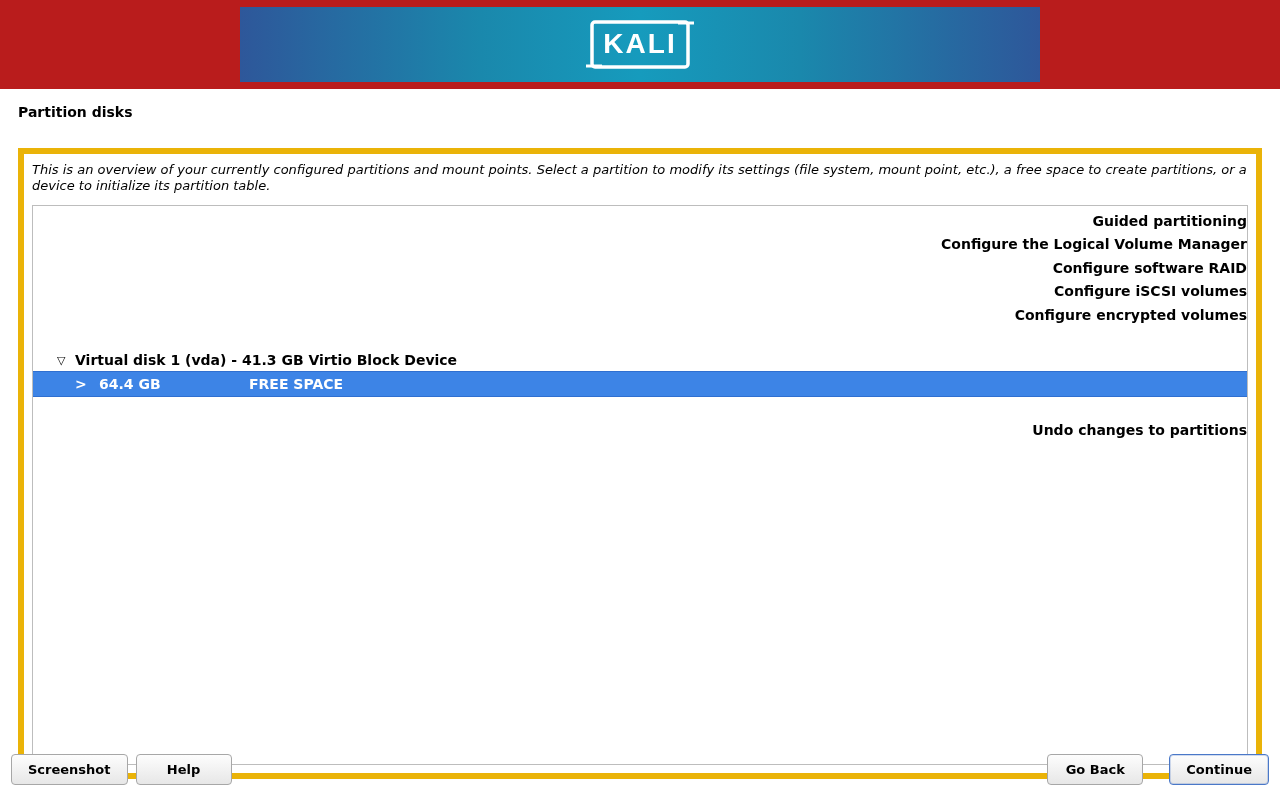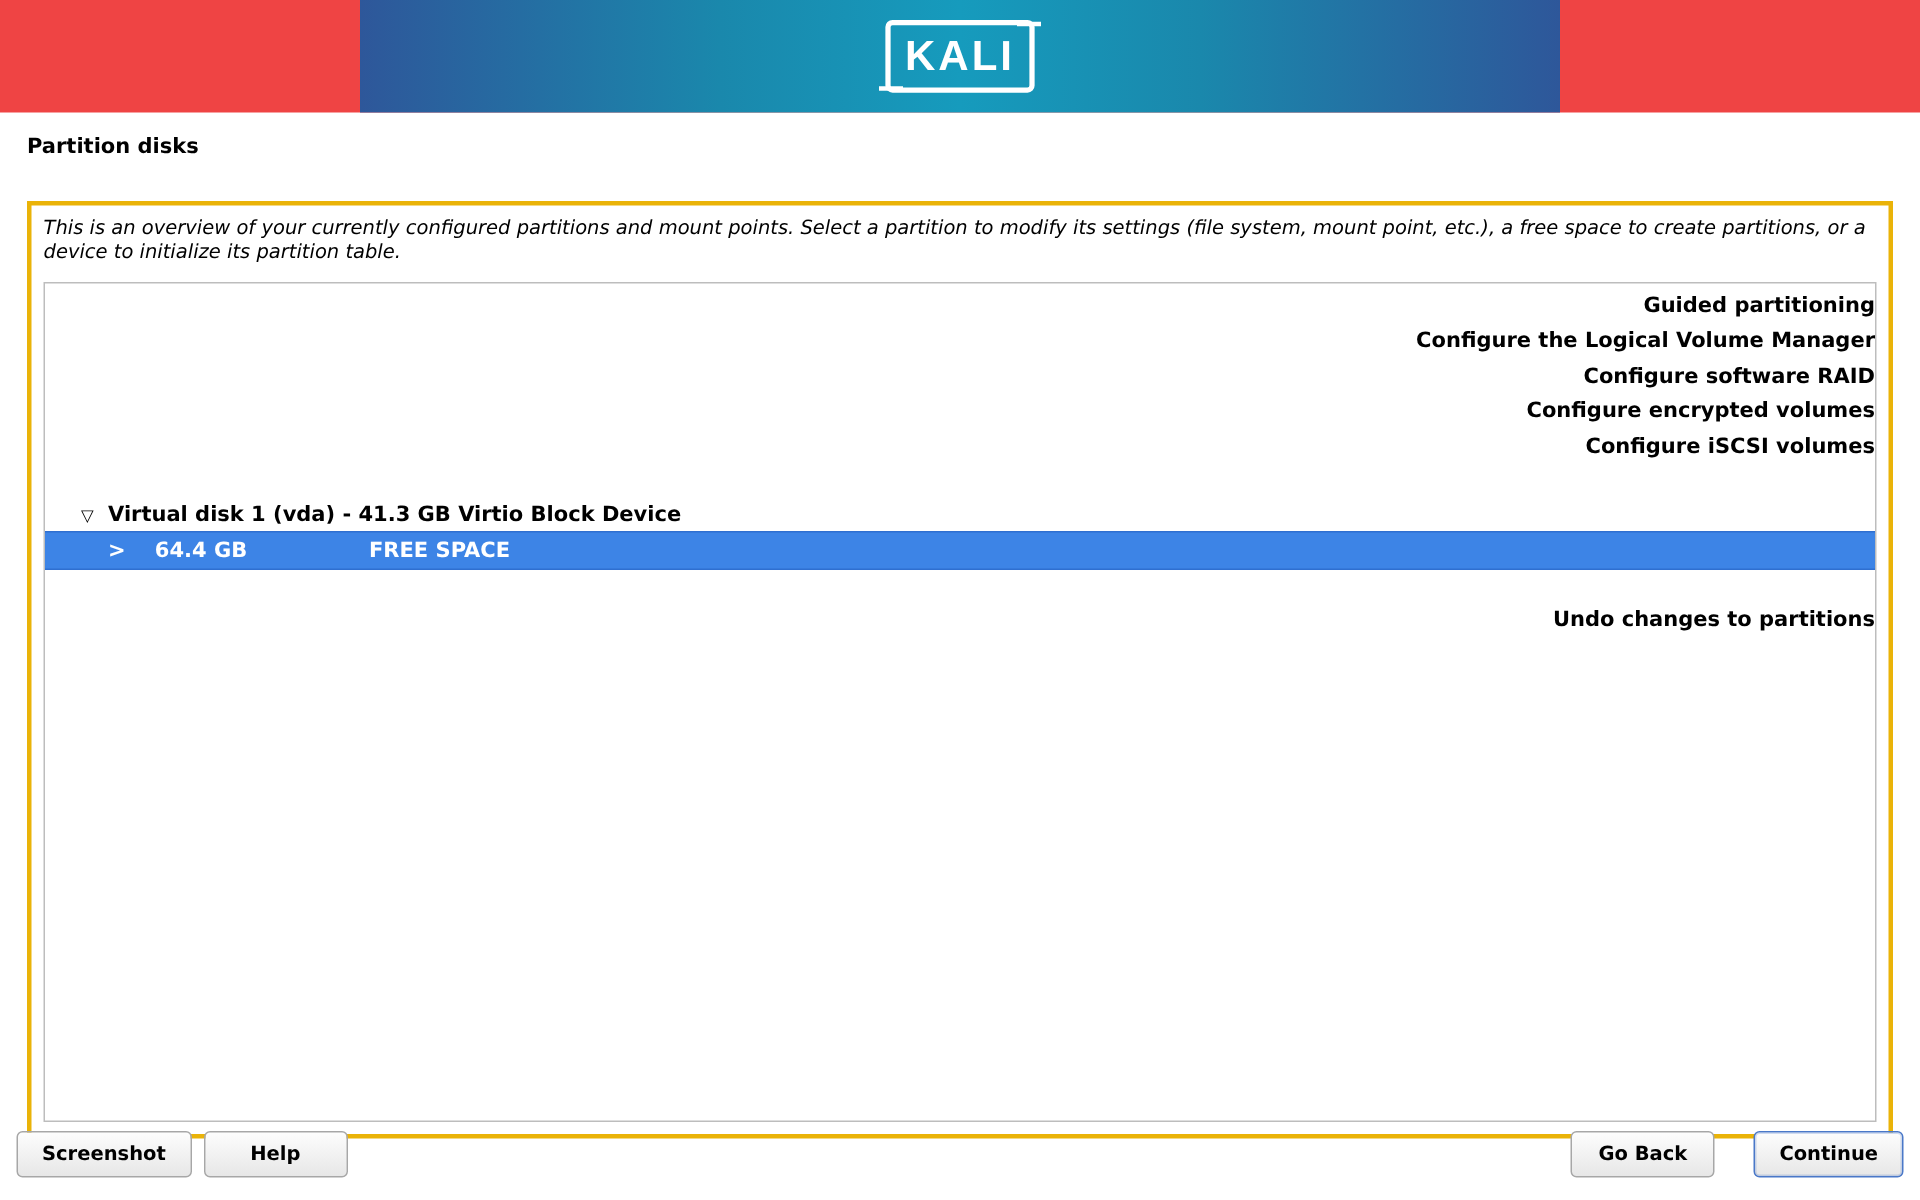--- a/index.html
+++ b/index.html
@@ -1,22 +1,22 @@
 <!DOCTYPE html>
 <html><head>
 <meta charset="utf-8">
 <style>
   * { box-sizing: border-box; margin: 0; padding: 0; }
   html, body { width: 1280px; height: 800px; font-family: "DejaVu Sans", "Liberation Sans", Arial, sans-serif; background: #fff; }
 
   
   .banner {
-    height: 75px;
+    height: 89px;
     width: 100%;
-    background: #ef4444;
+    background: #b91c1c;
     position: relative;
     display: flex;
     justify-content: center;
     align-items: center;
   }
   .banner-center {
     width: 800px;
     height: 75px;
     background: linear-gradient(90deg, #2f5597 0%, #1f8aa5 25%, #15a0c0 50%, #1f8aa5 75%, #2f5597 100%);
     background: linear-gradient(90deg, #2e579a 0%, #1a88ac 30%, #169bbd 50%, #1a88ac 70%, #2e579a 100%);
@@ -42,21 +42,21 @@
   
   .page {
     padding: 15px 18px 0 18px;
   }
   .page-title {
     font-size: 14px;
     font-weight: 700;
     margin-bottom: 28px;
   }
   .outer-box {
-    border: 3px solid #eab308;
+    border: 6px solid #eab308;
     padding: 8px;
   }
   .instructions {
     font-style: italic;
     font-size: 13px;
     line-height: 1.25;
     color: #000;
     margin-bottom: 10px;
   }
   .inner-list {
@@ -92,21 +92,21 @@
     background: #3d84e6;
     color: #fff;
     font-size: 14px;
     font-weight: 700;
     padding: 4px 0 4px 42px;
     border-top: 1px solid #2f6fd0;
     border-bottom: 1px solid #2f6fd0;
     display:flex;
   }
   .sel-row .col1 { width: 24px; }
-  .sel-row .col2 { width: 150px; text-align:center; padding-right:74px;}
+  .sel-row .col2 { width: 150px; text-align:left; padding-right:74px;}
   .sel-row .col3 { }
 
   
   .footer {
     position: absolute;
     left: 0; right: 0;
     top: 754px;
     padding: 0 11px;
     display: flex;
     justify-content: space-between;
@@ -149,22 +149,22 @@
 <div class="page">
   <div class="page-title">Partition disks</div>
 
   <div class="outer-box">
     <div class="instructions">This is an overview of your currently configured partitions and mount points. Select a partition to modify its settings (file system, mount point, etc.), a free space to create partitions, or a device to initialize its partition table.</div>
 
     <div class="inner-list">
       <div class="row plain">Guided partitioning</div>
       <div class="row plain">Configure the Logical Volume Manager</div>
       <div class="row plain">Configure software RAID</div>
+      <div class="row plain">Configure iSCSI volumes</div>
       <div class="row plain">Configure encrypted volumes</div>
-      <div class="row plain">Configure iSCSI volumes</div>
 
       <div class="row spacer"></div>
 
       <div class="device-row">
         <span class="tri-icon">▽</span>
         <span class="lbl">Virtual disk 1 (vda) - 41.3 GB Virtio Block Device</span>
       </div>
 
       <div class="sel-row">
         <span class="col1">&gt;</span>

